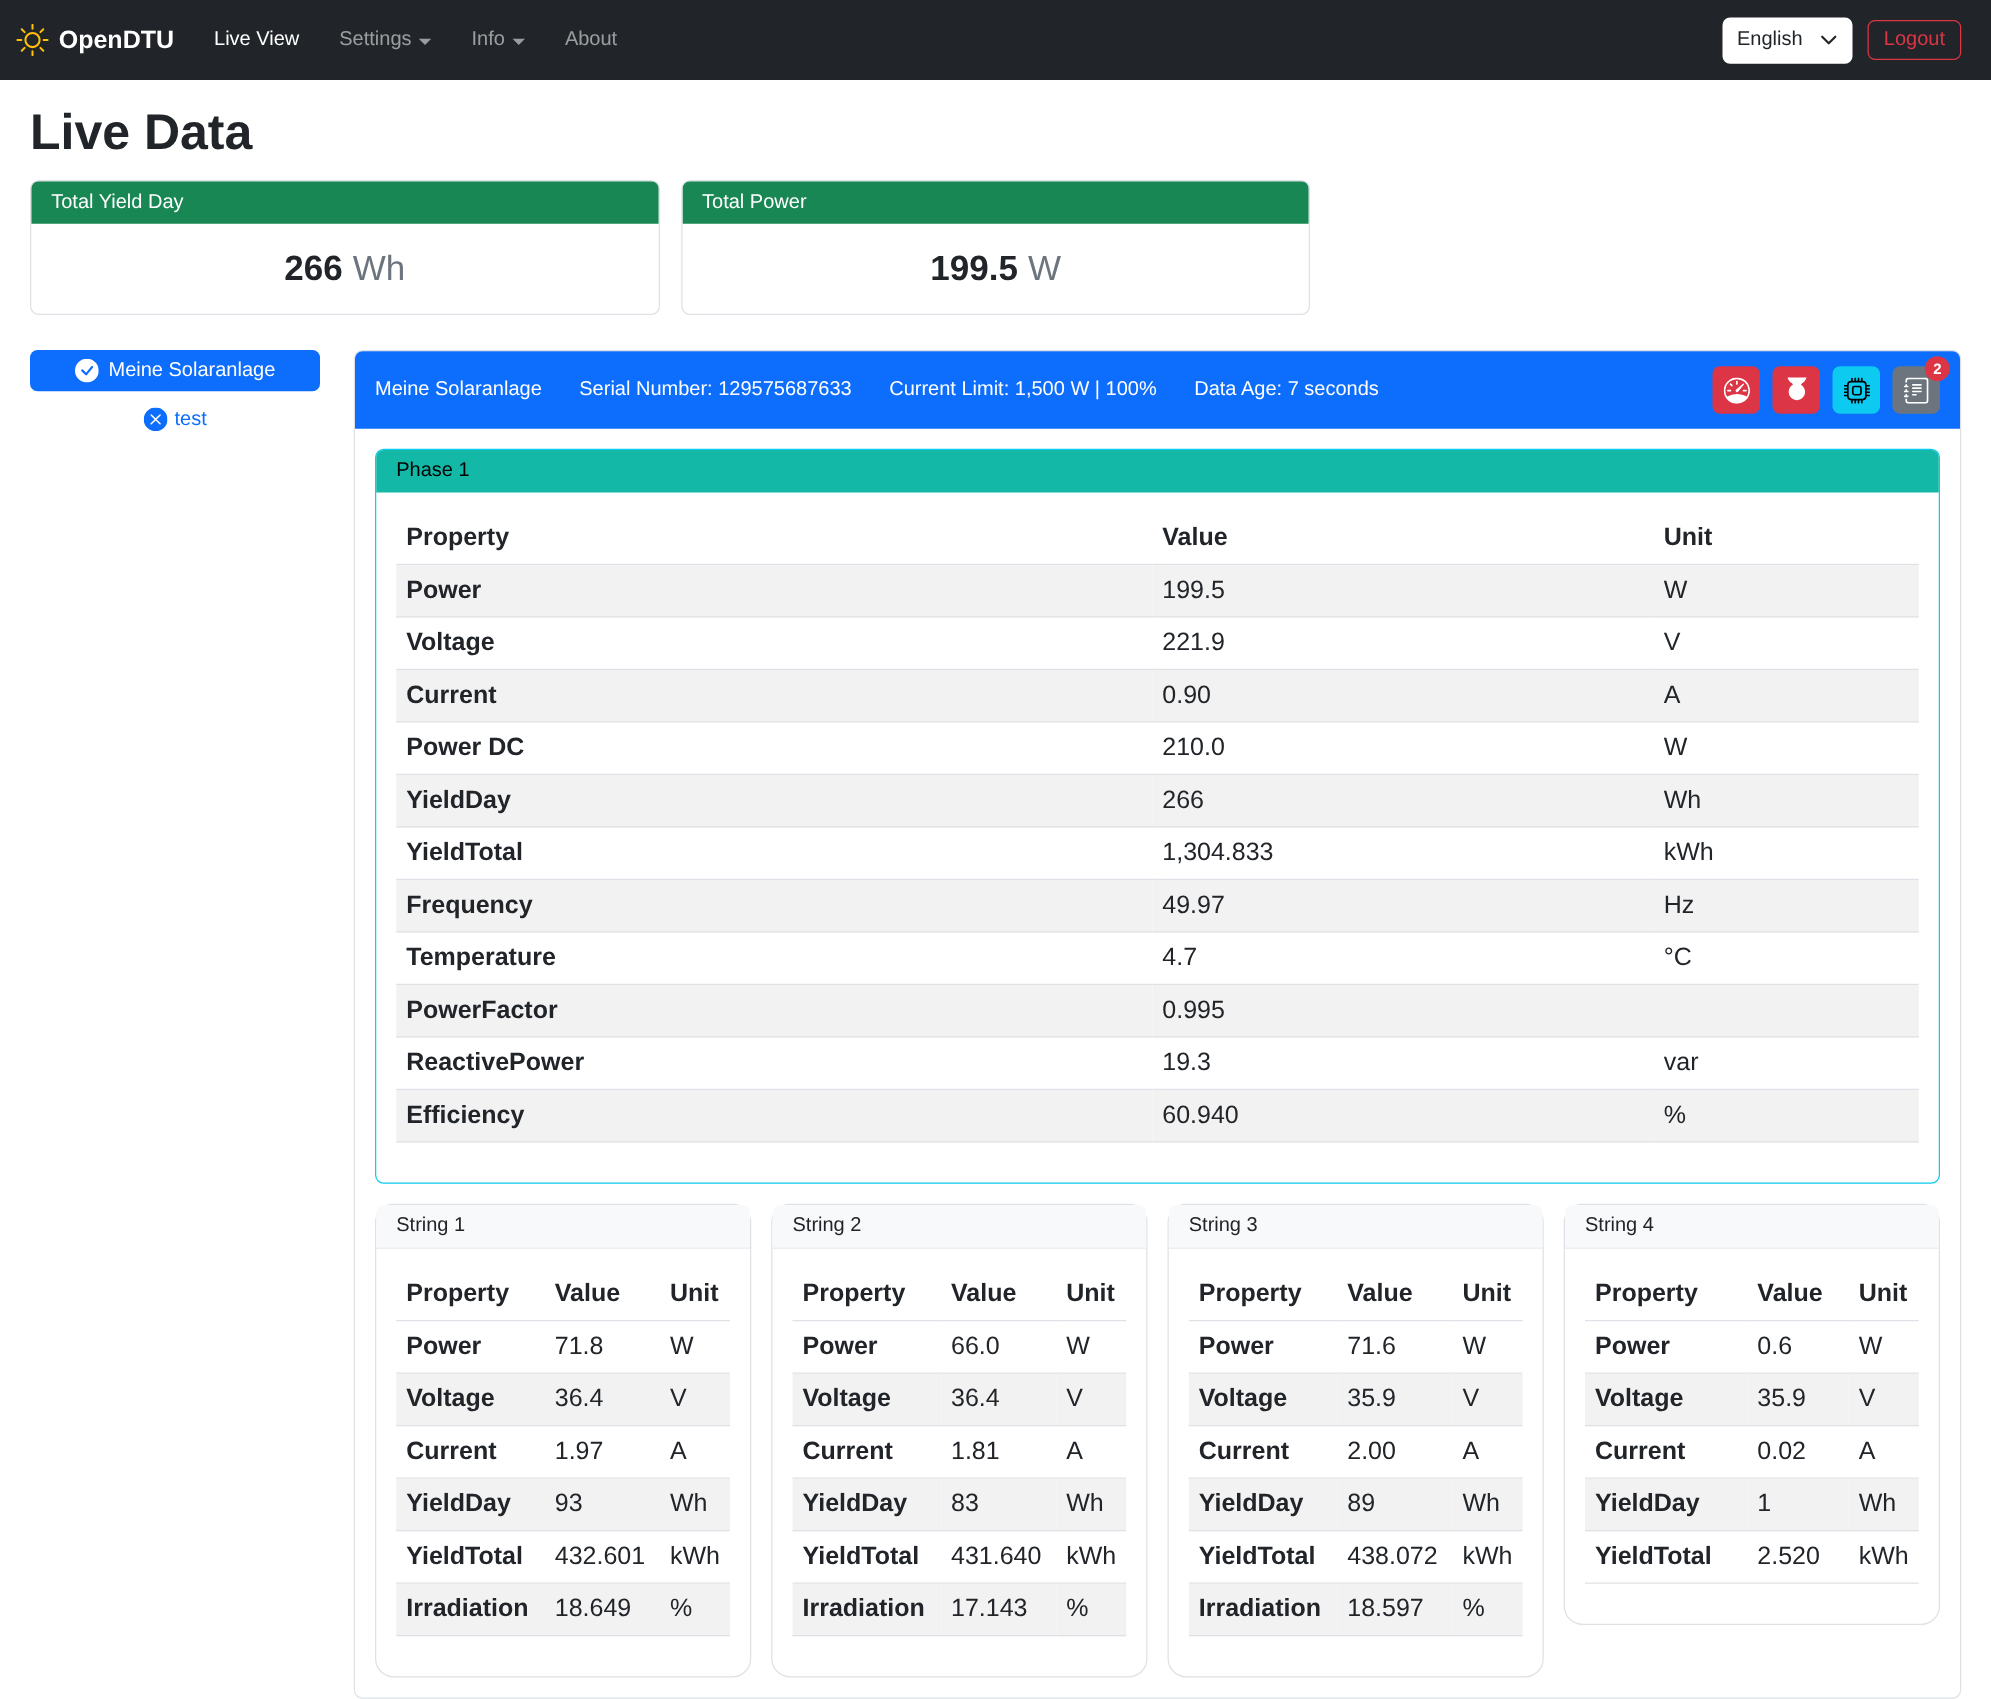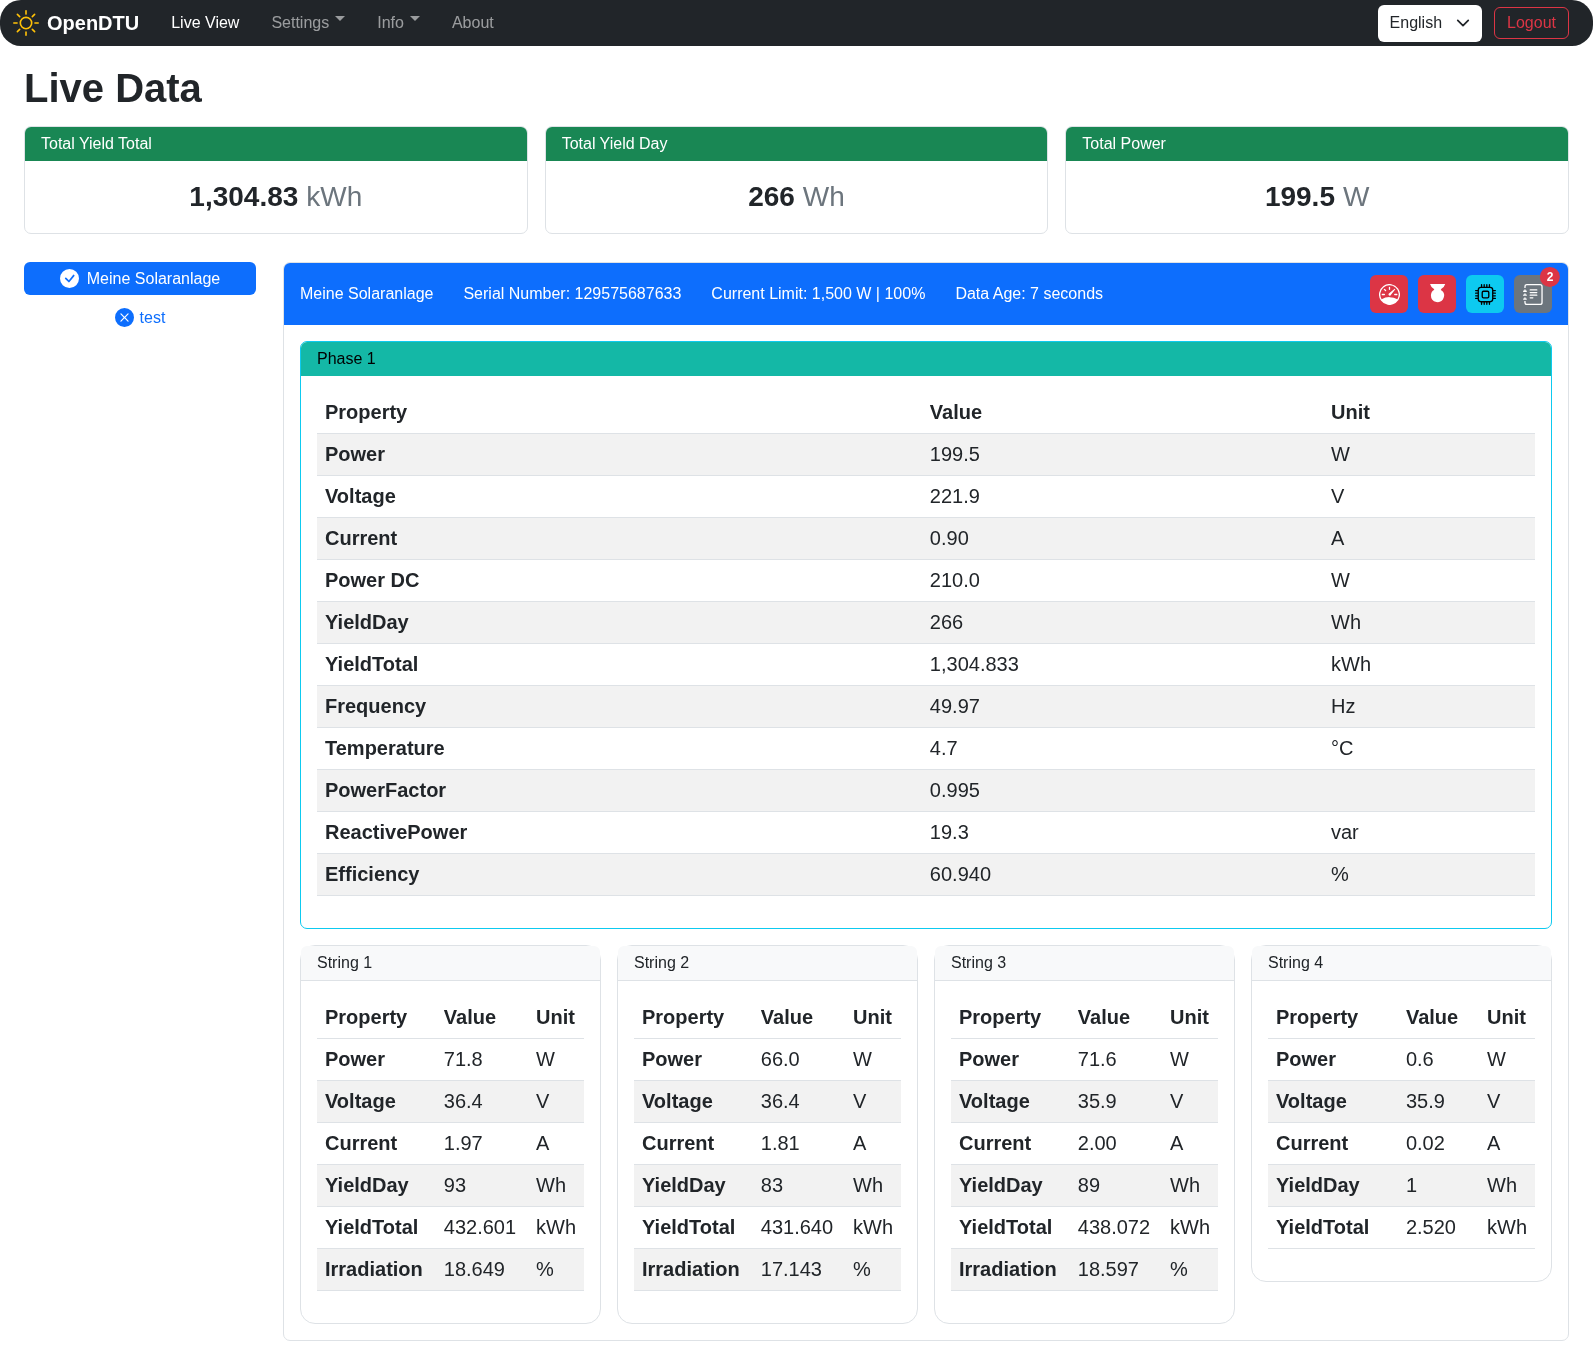--- a/index.html
+++ b/index.html
@@ -1,27 +1,27 @@
 <!DOCTYPE html>
 <html><head>
 <meta charset="utf-8">
 <style>
   * { box-sizing: border-box; }
   html,body { margin:0; padding:0; background:#fff; color:#212529;
     font-family:"Liberation Sans","DejaVu Sans",sans-serif; font-size:16px; }
 
   
-  .navbar { background:#212529; height:46px; display:flex; align-items:center;
-    padding:0 24px 0 13px;border-radius:21px; }
+  .navbar { background:#212529; height:64px; display:flex; align-items:center;
+    padding:0 24px 0 13px; }
   .brand { display:flex; align-items:center; gap:8px; color:#fff;
     font-size:20px; font-weight:700; margin-right:20px; cursor:pointer; }
   .brand svg { width:26px; height:26px; fill:#ffc107; }
   .nav-list { display:flex; align-items:center; list-style:none; margin:0; padding:0; }
   .nav-item { color:rgba(255,255,255,.55); padding:8px 12px; margin-right:8px;
-    cursor:pointer; display:flex; align-items:flex-start; gap:6px; }
+    cursor:pointer; display:flex; align-items:center; gap:6px; }
   .nav-item.active { color:#fff; }
   .caret { width:0; height:0; border-left:5px solid transparent;
     border-right:5px solid transparent; border-top:5px solid currentColor;
     display:inline-block; margin-top:2px; }
   .nav-right { margin-left:auto; display:flex; align-items:center; gap:12px; }
   .lang-select { background:#fff; color:#212529; border-radius:6px; height:37px;
     padding:6px 12px; display:flex; align-items:center; gap:14px; cursor:pointer; }
   .lang-select svg { width:14px; height:14px; stroke:#212529; }
   .logout-btn { background:transparent; border:1px solid #dc3545; color:#dc3545;
     border-radius:6px; padding:6px 12px; font-size:16px; cursor:pointer;
@@ -130,26 +130,20 @@
         </svg>
     </div>
     <button class="logout-btn">Logout</button>
   </div>
 </nav>
 
 <div class="container">
   <h1 class="page-title">Live Data</h1>
 
   <div class="summary-row">
-    <div class="s-card">
-      <div class="s-card-header">Total Yield Total</div>
-      <div class="s-card-body">
-        <span class="value">1,304.83</span><span class="unit">kWh</span>
-      </div>
-    </div>
     <div class="s-card">
       <div class="s-card-header">Total Yield Day</div>
       <div class="s-card-body">
         <span class="value">266</span><span class="unit">Wh</span>
       </div>
     </div>
     <div class="s-card">
       <div class="s-card-header">Total Power</div>
       <div class="s-card-body">
         <span class="value">199.5</span><span class="unit">W</span>

